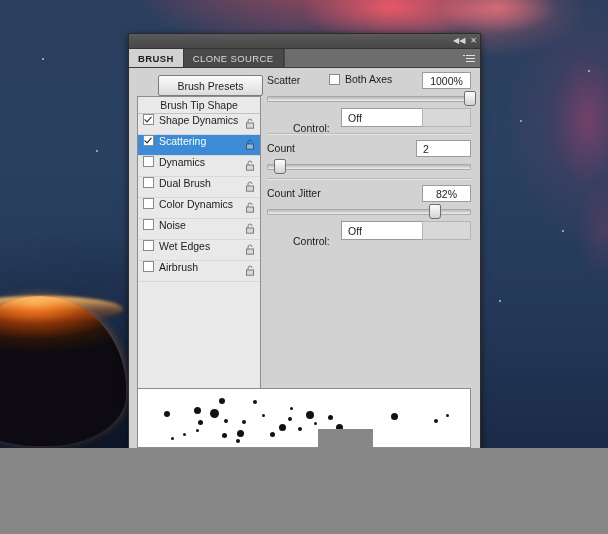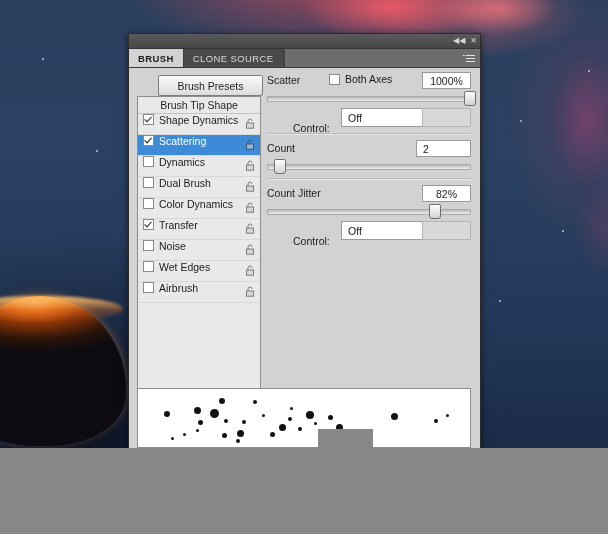--- a/index.html
+++ b/index.html
@@ -240,28 +240,20 @@
 
     <div class="li">
       <span class="cb"></span>
       <span>Color Dynamics</span>
       <svg class="lock" viewBox="0 0 10 11">
         <path d="M3 5V3a2 2 0 0 1 4 0" fill="none" stroke="#3a3a3a" stroke-width="1"></path>
         <rect x="1.5" y="5" width="7" height="5.2" fill="#cfcfcf" stroke="#3a3a3a" stroke-width="1"></rect>
       </svg>
     </div>
 
-    <div class="li">
-      <span class="cb on"></span>
-      <span>Transfer</span>
-      <svg class="lock" viewBox="0 0 10 11">
-        <path d="M3 5V3a2 2 0 0 1 4 0" fill="none" stroke="#3a3a3a" stroke-width="1"></path>
-        <rect x="1.5" y="5" width="7" height="5.2" fill="#cfcfcf" stroke="#3a3a3a" stroke-width="1"></rect>
-      </svg>
-    </div>
 
     <div class="li">
       <span class="cb"></span>
       <span>Noise</span>
       <svg class="lock" viewBox="0 0 10 11">
         <path d="M3 5V3a2 2 0 0 1 4 0" fill="none" stroke="#3a3a3a" stroke-width="1"></path>
         <rect x="1.5" y="5" width="7" height="5.2" fill="#cfcfcf" stroke="#3a3a3a" stroke-width="1"></rect>
       </svg>
     </div>
 

